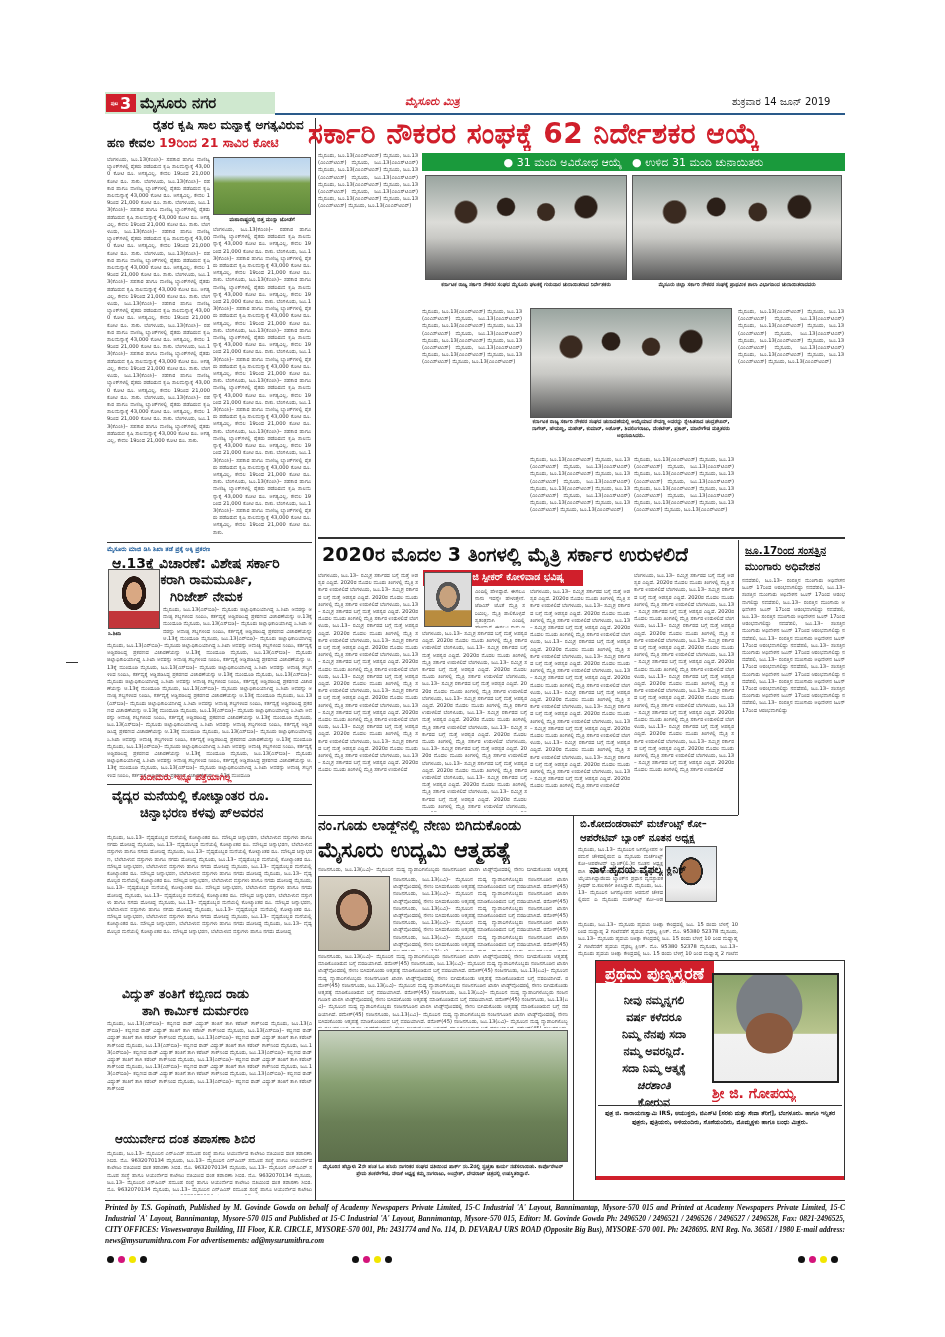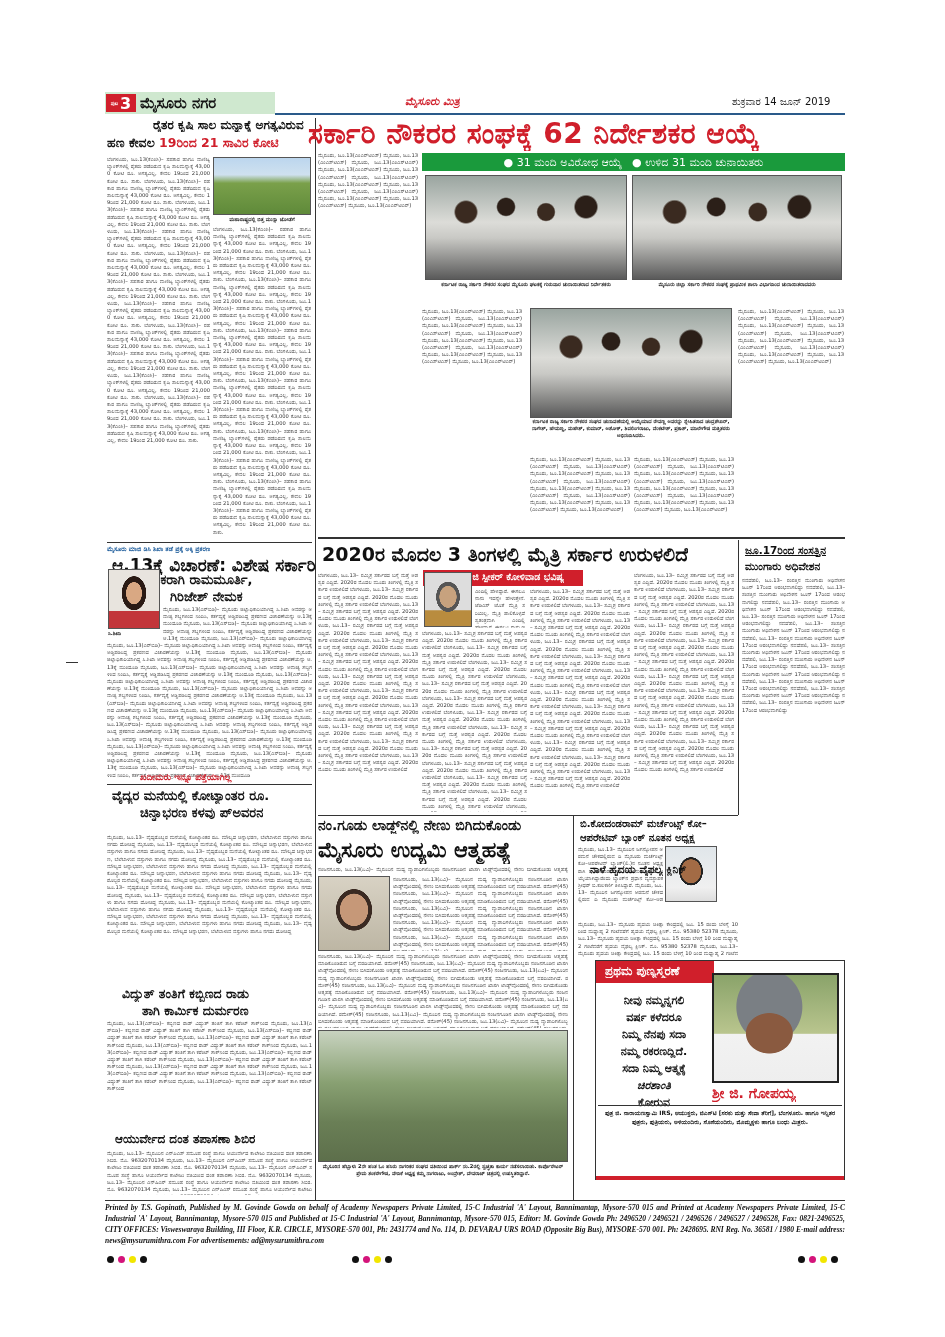--- a/index.html
+++ b/index.html
@@ -40,21 +40,21 @@
   <span class="red">19ರಿಂದ 21 ಸಾವಿರ ಕೋಟಿ</span>
 </div>
 <div class="abs filler" style="left:107px;top:156px;width:103px;height:385px;">ಬೆಂಗಳೂರು, ಜೂ.13(ಕೆಎಂಶಿ)– ಸಹಕಾರ ಹಾಗೂ ವಾಣಿಜ್ಯ ಬ್ಯಾಂಕ್‌ಗಳಲ್ಲಿ ರೈತರು ಪಡೆದಿರುವ ಕೃಷಿ ಸಾಲಮನ್ನಾಕ್ಕೆ 43,000 ಕೋಟಿ ರೂ. ಅಗತ್ಯವಿಲ್ಲ, ಕೇವಲ 19ರಿಂದ 21,000 ಕೋಟಿ ರೂ. ಸಾಕು. ಬೆಂಗಳೂರು, ಜೂ.13(ಕೆಎಂಶಿ)– ಸಹಕಾರ ಹಾಗೂ ವಾಣಿಜ್ಯ ಬ್ಯಾಂಕ್‌ಗಳಲ್ಲಿ ರೈತರು ಪಡೆದಿರುವ ಕೃಷಿ ಸಾಲಮನ್ನಾಕ್ಕೆ 43,000 ಕೋಟಿ ರೂ. ಅಗತ್ಯವಿಲ್ಲ, ಕೇವಲ 19ರಿಂದ 21,000 ಕೋಟಿ ರೂ. ಸಾಕು. ಬೆಂಗಳೂರು, ಜೂ.13(ಕೆಎಂಶಿ)– ಸಹಕಾರ ಹಾಗೂ ವಾಣಿಜ್ಯ ಬ್ಯಾಂಕ್‌ಗಳಲ್ಲಿ ರೈತರು ಪಡೆದಿರುವ ಕೃಷಿ ಸಾಲಮನ್ನಾಕ್ಕೆ 43,000 ಕೋಟಿ ರೂ. ಅಗತ್ಯವಿಲ್ಲ, ಕೇವಲ 19ರಿಂದ 21,000 ಕೋಟಿ ರೂ. ಸಾಕು. ಬೆಂಗಳೂರು, ಜೂ.13(ಕೆಎಂಶಿ)– ಸಹಕಾರ ಹಾಗೂ ವಾಣಿಜ್ಯ ಬ್ಯಾಂಕ್‌ಗಳಲ್ಲಿ ರೈತರು ಪಡೆದಿರುವ ಕೃಷಿ ಸಾಲಮನ್ನಾಕ್ಕೆ 43,000 ಕೋಟಿ ರೂ. ಅಗತ್ಯವಿಲ್ಲ, ಕೇವಲ 19ರಿಂದ 21,000 ಕೋಟಿ ರೂ. ಸಾಕು. ಬೆಂಗಳೂರು, ಜೂ.13(ಕೆಎಂಶಿ)– ಸಹಕಾರ ಹಾಗೂ ವಾಣಿಜ್ಯ ಬ್ಯಾಂಕ್‌ಗಳಲ್ಲಿ ರೈತರು ಪಡೆದಿರುವ ಕೃಷಿ ಸಾಲಮನ್ನಾಕ್ಕೆ 43,000 ಕೋಟಿ ರೂ. ಅಗತ್ಯವಿಲ್ಲ, ಕೇವಲ 19ರಿಂದ 21,000 ಕೋಟಿ ರೂ. ಸಾಕು. ಬೆಂಗಳೂರು, ಜೂ.13(ಕೆಎಂಶಿ)– ಸಹಕಾರ ಹಾಗೂ ವಾಣಿಜ್ಯ ಬ್ಯಾಂಕ್‌ಗಳಲ್ಲಿ ರೈತರು ಪಡೆದಿರುವ ಕೃಷಿ ಸಾಲಮನ್ನಾಕ್ಕೆ 43,000 ಕೋಟಿ ರೂ. ಅಗತ್ಯವಿಲ್ಲ, ಕೇವಲ 19ರಿಂದ 21,000 ಕೋಟಿ ರೂ. ಸಾಕು. ಬೆಂಗಳೂರು, ಜೂ.13(ಕೆಎಂಶಿ)– ಸಹಕಾರ ಹಾಗೂ ವಾಣಿಜ್ಯ ಬ್ಯಾಂಕ್‌ಗಳಲ್ಲಿ ರೈತರು ಪಡೆದಿರುವ ಕೃಷಿ ಸಾಲಮನ್ನಾಕ್ಕೆ 43,000 ಕೋಟಿ ರೂ. ಅಗತ್ಯವಿಲ್ಲ, ಕೇವಲ 19ರಿಂದ 21,000 ಕೋಟಿ ರೂ. ಸಾಕು. ಬೆಂಗಳೂರು, ಜೂ.13(ಕೆಎಂಶಿ)– ಸಹಕಾರ ಹಾಗೂ ವಾಣಿಜ್ಯ ಬ್ಯಾಂಕ್‌ಗಳಲ್ಲಿ ರೈತರು ಪಡೆದಿರುವ ಕೃಷಿ ಸಾಲಮನ್ನಾಕ್ಕೆ 43,000 ಕೋಟಿ ರೂ. ಅಗತ್ಯವಿಲ್ಲ, ಕೇವಲ 19ರಿಂದ 21,000 ಕೋಟಿ ರೂ. ಸಾಕು. ಬೆಂಗಳೂರು, ಜೂ.13(ಕೆಎಂಶಿ)– ಸಹಕಾರ ಹಾಗೂ ವಾಣಿಜ್ಯ ಬ್ಯಾಂಕ್‌ಗಳಲ್ಲಿ ರೈತರು ಪಡೆದಿರುವ ಕೃಷಿ ಸಾಲಮನ್ನಾಕ್ಕೆ 43,000 ಕೋಟಿ ರೂ. ಅಗತ್ಯವಿಲ್ಲ, ಕೇವಲ 19ರಿಂದ 21,000 ಕೋಟಿ ರೂ. ಸಾಕು. ಬೆಂಗಳೂರು, ಜೂ.13(ಕೆಎಂಶಿ)– ಸಹಕಾರ ಹಾಗೂ ವಾಣಿಜ್ಯ ಬ್ಯಾಂಕ್‌ಗಳಲ್ಲಿ ರೈತರು ಪಡೆದಿರುವ ಕೃಷಿ ಸಾಲಮನ್ನಾಕ್ಕೆ 43,000 ಕೋಟಿ ರೂ. ಅಗತ್ಯವಿಲ್ಲ, ಕೇವಲ 19ರಿಂದ 21,000 ಕೋಟಿ ರೂ. ಸಾಕು. ಬೆಂಗಳೂರು, ಜೂ.13(ಕೆಎಂಶಿ)– ಸಹಕಾರ ಹಾಗೂ ವಾಣಿಜ್ಯ ಬ್ಯಾಂಕ್‌ಗಳಲ್ಲಿ ರೈತರು ಪಡೆದಿರುವ ಕೃಷಿ ಸಾಲಮನ್ನಾಕ್ಕೆ 43,000 ಕೋಟಿ ರೂ. ಅಗತ್ಯವಿಲ್ಲ, ಕೇವಲ 19ರಿಂದ 21,000 ಕೋಟಿ ರೂ. ಸಾಕು. ಬೆಂಗಳೂರು, ಜೂ.13(ಕೆಎಂಶಿ)– ಸಹಕಾರ ಹಾಗೂ ವಾಣಿಜ್ಯ ಬ್ಯಾಂಕ್‌ಗಳಲ್ಲಿ ರೈತರು ಪಡೆದಿರುವ ಕೃಷಿ ಸಾಲಮನ್ನಾಕ್ಕೆ 43,000 ಕೋಟಿ ರೂ. ಅಗತ್ಯವಿಲ್ಲ, ಕೇವಲ 19ರಿಂದ 21,000 ಕೋಟಿ ರೂ. ಸಾಕು. </div>
 <div class="abs photo" style="left:213px;top:157px;width:98px;height:58px;background:linear-gradient(180deg,#bcd6ee 0%,#cfe1ef 30%,#7aa04a 45%,#5f8a3a 100%);"></div>
 <div class="abs caption" style="left:213px;top:216px;width:98px;height:8px;">ಮಹಾರಾಷ್ಟ್ರದಲ್ಲಿ ಬಿತ್ತ ಮುನ್ನಾ ಜೋಡೆಗೆ</div>
 <div class="abs filler" style="left:213px;top:226px;width:98px;height:315px;">ಬೆಂಗಳೂರು, ಜೂ.13(ಕೆಎಂಶಿ)– ಸಹಕಾರ ಹಾಗೂ ವಾಣಿಜ್ಯ ಬ್ಯಾಂಕ್‌ಗಳಲ್ಲಿ ರೈತರು ಪಡೆದಿರುವ ಕೃಷಿ ಸಾಲಮನ್ನಾಕ್ಕೆ 43,000 ಕೋಟಿ ರೂ. ಅಗತ್ಯವಿಲ್ಲ, ಕೇವಲ 19ರಿಂದ 21,000 ಕೋಟಿ ರೂ. ಸಾಕು. ಬೆಂಗಳೂರು, ಜೂ.13(ಕೆಎಂಶಿ)– ಸಹಕಾರ ಹಾಗೂ ವಾಣಿಜ್ಯ ಬ್ಯಾಂಕ್‌ಗಳಲ್ಲಿ ರೈತರು ಪಡೆದಿರುವ ಕೃಷಿ ಸಾಲಮನ್ನಾಕ್ಕೆ 43,000 ಕೋಟಿ ರೂ. ಅಗತ್ಯವಿಲ್ಲ, ಕೇವಲ 19ರಿಂದ 21,000 ಕೋಟಿ ರೂ. ಸಾಕು. ಬೆಂಗಳೂರು, ಜೂ.13(ಕೆಎಂಶಿ)– ಸಹಕಾರ ಹಾಗೂ ವಾಣಿಜ್ಯ ಬ್ಯಾಂಕ್‌ಗಳಲ್ಲಿ ರೈತರು ಪಡೆದಿರುವ ಕೃಷಿ ಸಾಲಮನ್ನಾಕ್ಕೆ 43,000 ಕೋಟಿ ರೂ. ಅಗತ್ಯವಿಲ್ಲ, ಕೇವಲ 19ರಿಂದ 21,000 ಕೋಟಿ ರೂ. ಸಾಕು. ಬೆಂಗಳೂರು, ಜೂ.13(ಕೆಎಂಶಿ)– ಸಹಕಾರ ಹಾಗೂ ವಾಣಿಜ್ಯ ಬ್ಯಾಂಕ್‌ಗಳಲ್ಲಿ ರೈತರು ಪಡೆದಿರುವ ಕೃಷಿ ಸಾಲಮನ್ನಾಕ್ಕೆ 43,000 ಕೋಟಿ ರೂ. ಅಗತ್ಯವಿಲ್ಲ, ಕೇವಲ 19ರಿಂದ 21,000 ಕೋಟಿ ರೂ. ಸಾಕು. ಬೆಂಗಳೂರು, ಜೂ.13(ಕೆಎಂಶಿ)– ಸಹಕಾರ ಹಾಗೂ ವಾಣಿಜ್ಯ ಬ್ಯಾಂಕ್‌ಗಳಲ್ಲಿ ರೈತರು ಪಡೆದಿರುವ ಕೃಷಿ ಸಾಲಮನ್ನಾಕ್ಕೆ 43,000 ಕೋಟಿ ರೂ. ಅಗತ್ಯವಿಲ್ಲ, ಕೇವಲ 19ರಿಂದ 21,000 ಕೋಟಿ ರೂ. ಸಾಕು. ಬೆಂಗಳೂರು, ಜೂ.13(ಕೆಎಂಶಿ)– ಸಹಕಾರ ಹಾಗೂ ವಾಣಿಜ್ಯ ಬ್ಯಾಂಕ್‌ಗಳಲ್ಲಿ ರೈತರು ಪಡೆದಿರುವ ಕೃಷಿ ಸಾಲಮನ್ನಾಕ್ಕೆ 43,000 ಕೋಟಿ ರೂ. ಅಗತ್ಯವಿಲ್ಲ, ಕೇವಲ 19ರಿಂದ 21,000 ಕೋಟಿ ರೂ. ಸಾಕು. ಬೆಂಗಳೂರು, ಜೂ.13(ಕೆಎಂಶಿ)– ಸಹಕಾರ ಹಾಗೂ ವಾಣಿಜ್ಯ ಬ್ಯಾಂಕ್‌ಗಳಲ್ಲಿ ರೈತರು ಪಡೆದಿರುವ ಕೃಷಿ ಸಾಲಮನ್ನಾಕ್ಕೆ 43,000 ಕೋಟಿ ರೂ. ಅಗತ್ಯವಿಲ್ಲ, ಕೇವಲ 19ರಿಂದ 21,000 ಕೋಟಿ ರೂ. ಸಾಕು. ಬೆಂಗಳೂರು, ಜೂ.13(ಕೆಎಂಶಿ)– ಸಹಕಾರ ಹಾಗೂ ವಾಣಿಜ್ಯ ಬ್ಯಾಂಕ್‌ಗಳಲ್ಲಿ ರೈತರು ಪಡೆದಿರುವ ಕೃಷಿ ಸಾಲಮನ್ನಾಕ್ಕೆ 43,000 ಕೋಟಿ ರೂ. ಅಗತ್ಯವಿಲ್ಲ, ಕೇವಲ 19ರಿಂದ 21,000 ಕೋಟಿ ರೂ. ಸಾಕು. ಬೆಂಗಳೂರು, ಜೂ.13(ಕೆಎಂಶಿ)– ಸಹಕಾರ ಹಾಗೂ ವಾಣಿಜ್ಯ ಬ್ಯಾಂಕ್‌ಗಳಲ್ಲಿ ರೈತರು ಪಡೆದಿರುವ ಕೃಷಿ ಸಾಲಮನ್ನಾಕ್ಕೆ 43,000 ಕೋಟಿ ರೂ. ಅಗತ್ಯವಿಲ್ಲ, ಕೇವಲ 19ರಿಂದ 21,000 ಕೋಟಿ ರೂ. ಸಾಕು. ಬೆಂಗಳೂರು, ಜೂ.13(ಕೆಎಂಶಿ)– ಸಹಕಾರ ಹಾಗೂ ವಾಣಿಜ್ಯ ಬ್ಯಾಂಕ್‌ಗಳಲ್ಲಿ ರೈತರು ಪಡೆದಿರುವ ಕೃಷಿ ಸಾಲಮನ್ನಾಕ್ಕೆ 43,000 ಕೋಟಿ ರೂ. ಅಗತ್ಯವಿಲ್ಲ, ಕೇವಲ 19ರಿಂದ 21,000 ಕೋಟಿ ರೂ. ಸಾಕು. ಬೆಂಗಳೂರು, ಜೂ.13(ಕೆಎಂಶಿ)– ಸಹಕಾರ ಹಾಗೂ ವಾಣಿಜ್ಯ ಬ್ಯಾಂಕ್‌ಗಳಲ್ಲಿ ರೈತರು ಪಡೆದಿರುವ ಕೃಷಿ ಸಾಲಮನ್ನಾಕ್ಕೆ 43,000 ಕೋಟಿ ರೂ. ಅಗತ್ಯವಿಲ್ಲ, ಕೇವಲ 19ರಿಂದ 21,000 ಕೋಟಿ ರೂ. ಸಾಕು. ಬೆಂಗಳೂರು, ಜೂ.13(ಕೆಎಂಶಿ)– ಸಹಕಾರ ಹಾಗೂ ವಾಣಿಜ್ಯ ಬ್ಯಾಂಕ್‌ಗಳಲ್ಲಿ ರೈತರು ಪಡೆದಿರುವ ಕೃಷಿ ಸಾಲಮನ್ನಾಕ್ಕೆ 43,000 ಕೋಟಿ ರೂ. ಅಗತ್ಯವಿಲ್ಲ, ಕೇವಲ 19ರಿಂದ 21,000 ಕೋಟಿ ರೂ. ಸಾಕು. </div>
 <div class="abs vrule" style="left:315px;top:118px;height:1082px;"></div>
 
 <div class="abs hrule" style="left:107px;top:542px;width:205px;"></div>
 <div class="abs headline" style="left:107px;top:545px;font-size:6.3px;color:#1a5a9a;">ಮೈಸೂರು ಮಾಜಿ ಡಿಸಿ ಶಿಖಾ ತಡೆ ಪ್ರಕ್ಕೆ ಅಕ್ಕಿ ಪ್ರಕರಣ</div>
-<div class="abs headline" style="left:112px;top:555px;font-size:17px;">ಆ.13ಕ್ಕೆ ವಿಚಾರಣೆ: ವಿಶೇಷ ಸರ್ಕಾರಿ</div>
+<div class="abs headline" style="left:112px;top:555px;font-size:14px;">ಆ.13ಕ್ಕೆ ವಿಚಾರಣೆ: ವಿಶೇಷ ಸರ್ಕಾರಿ</div>
 <div class="abs headline" style="left:112px;top:572px;font-size:13px;">ಅಭಿಯೋಜಕರಾಗಿ ರಾಮಮೂರ್ತಿ,</div>
 <div class="abs headline" style="left:170px;top:589px;font-size:13px;">ಗಿರಿಜೇಶ್ ನೇಮಕ</div>
 <div class="abs photo" style="left:108px;top:569px;width:52px;height:60px;background:radial-gradient(ellipse at 50% 40%,#d9a883 0 22%,#2a1a14 23% 34%,transparent 35%),linear-gradient(180deg,#e8e4de 0%,#e8e4de 70%,#c2353a 71%,#c2353a 100%);"></div>
 <div class="abs caption" style="left:108px;top:630px;width:20px;height:8px;text-align:left;">ಸಿ.ಶಿಖಾ</div>
 <div class="abs filler" style="left:163px;top:606px;width:149px;height:36px;">ಮೈಸೂರು, ಜೂ.13(ಎಸ್‌ಬಿಡಿ)– ಮೈಸೂರು ಜಿಲ್ಲಾಧಿಕಾರಿಯಾಗಿದ್ದ ಸಿ.ಶಿಖಾ ಅವರನ್ನು ಅವಾಚ್ಯ ಶಬ್ದಗಳಿಂದ ನಿಂದಿಸಿ, ಕರ್ತವ್ಯಕ್ಕೆ ಅಡ್ಡಿಪಡಿಸಿದ್ದ ಪ್ರಕರಣದ ವಿಚಾರಣೆಯನ್ನು ಆ.13ಕ್ಕೆ ಮುಂದೂಡಿ ಮೈಸೂರು, ಜೂ.13(ಎಸ್‌ಬಿಡಿ)– ಮೈಸೂರು ಜಿಲ್ಲಾಧಿಕಾರಿಯಾಗಿದ್ದ ಸಿ.ಶಿಖಾ ಅವರನ್ನು ಅವಾಚ್ಯ ಶಬ್ದಗಳಿಂದ ನಿಂದಿಸಿ, ಕರ್ತವ್ಯಕ್ಕೆ ಅಡ್ಡಿಪಡಿಸಿದ್ದ ಪ್ರಕರಣದ ವಿಚಾರಣೆಯನ್ನು ಆ.13ಕ್ಕೆ ಮುಂದೂಡಿ ಮೈಸೂರು, ಜೂ.13(ಎಸ್‌ಬಿಡಿ)– ಮೈಸೂರು ಜಿಲ್ಲಾಧಿಕಾರಿಯಾಗಿದ್ದ ಸಿ.ಶಿಖಾ ಅವರನ್ನು ಅವಾಚ್ಯ ಶಬ್ದಗಳಿಂದ ನಿಂದಿಸಿ, ಕರ್ತವ್ಯಕ್ಕೆ ಅಡ್ಡಿಪಡಿಸಿದ್ದ ಪ್ರಕರಣದ ವಿಚಾರಣೆಯನ್ನು ಆ.13ಕ್ಕೆ ಮುಂದೂಡಿ ಮೈಸೂರು, ಜೂ.13(ಎಸ್‌ಬಿಡಿ)– ಮೈಸೂರು ಜಿಲ್ಲಾಧಿಕಾರಿಯಾಗಿದ್ದ ಸಿ.ಶಿಖಾ ಅವರನ್ನು ಅವಾಚ್ಯ ಶಬ್ದಗಳಿಂದ ನಿಂದಿಸಿ, ಕರ್ತವ್ಯಕ್ಕೆ ಅಡ್ಡಿಪಡಿಸಿದ್ದ ಪ್ರಕರಣದ ವಿಚಾರಣೆಯನ್ನು ಆ.13ಕ್ಕೆ ಮುಂದೂಡಿ ಮೈಸೂರು, ಜೂ.13(ಎಸ್‌ಬಿಡಿ)– ಮೈಸೂರು ಜಿಲ್ಲಾಧಿಕಾರಿಯಾಗಿದ್ದ ಸಿ.ಶಿಖಾ ಅವರನ್ನು ಅವಾಚ್ಯ ಶಬ್ದಗಳಿಂದ ನಿಂದಿಸಿ, ಕರ್ತವ್ಯಕ್ಕೆ ಅಡ್ಡಿಪಡಿಸಿದ್ದ ಪ್ರಕರಣದ ವಿಚಾರಣೆಯನ್ನು ಆ.13ಕ್ಕೆ ಮುಂದೂಡಿ ಮೈಸೂರು, ಜೂ.13(ಎಸ್‌ಬಿಡಿ)– ಮೈಸೂರು ಜಿಲ್ಲಾಧಿಕಾರಿಯಾಗಿದ್ದ ಸಿ.ಶಿಖಾ ಅವರನ್ನು ಅವಾಚ್ಯ ಶಬ್ದಗಳಿಂದ ನಿಂದಿಸಿ, ಕರ್ತವ್ಯಕ್ಕೆ ಅಡ್ಡಿಪಡಿಸಿದ್ದ ಪ್ರಕರಣದ ವಿಚಾರಣೆಯನ್ನು ಆ.13ಕ್ಕೆ ಮುಂದೂಡಿ ಮೈಸೂರು, ಜೂ.13(ಎಸ್‌ಬಿಡಿ)– ಮೈಸೂರು ಜಿಲ್ಲಾಧಿಕಾರಿಯಾಗಿದ್ದ ಸಿ.ಶಿಖಾ ಅವರನ್ನು ಅವಾಚ್ಯ ಶಬ್ದಗಳಿಂದ ನಿಂದಿಸಿ, ಕರ್ತವ್ಯಕ್ಕೆ ಅಡ್ಡಿಪಡಿಸಿದ್ದ ಪ್ರಕರಣದ ವಿಚಾರಣೆಯನ್ನು ಆ.13ಕ್ಕೆ ಮುಂದೂಡಿ ಮೈಸೂರು, ಜೂ.13(ಎಸ್‌ಬಿಡಿ)– ಮೈಸೂರು ಜಿಲ್ಲಾಧಿಕಾರಿಯಾಗಿದ್ದ ಸಿ.ಶಿಖಾ ಅವರನ್ನು ಅವಾಚ್ಯ ಶಬ್ದಗಳಿಂದ ನಿಂದಿಸಿ, ಕರ್ತವ್ಯಕ್ಕೆ ಅಡ್ಡಿಪಡಿಸಿದ್ದ ಪ್ರಕರಣದ ವಿಚಾರಣೆಯನ್ನು ಆ.13ಕ್ಕೆ ಮುಂದೂಡಿ ಮೈಸೂರು, ಜೂ.13(ಎಸ್‌ಬಿಡಿ)– ಮೈಸೂರು ಜಿಲ್ಲಾಧಿಕಾರಿಯಾಗಿದ್ದ ಸಿ.ಶಿಖಾ ಅವರನ್ನು ಅವಾಚ್ಯ ಶಬ್ದಗಳಿಂದ ನಿಂದಿಸಿ, ಕರ್ತವ್ಯಕ್ಕೆ ಅಡ್ಡಿಪಡಿಸಿದ್ದ ಪ್ರಕರಣದ ವಿಚಾರಣೆಯನ್ನು ಆ.13ಕ್ಕೆ ಮುಂದೂಡಿ ಮೈಸೂರು, ಜೂ.13(ಎಸ್‌ಬಿಡಿ)– ಮೈಸೂರು ಜಿಲ್ಲಾಧಿಕಾರಿಯಾಗಿದ್ದ ಸಿ.ಶಿಖಾ ಅವರನ್ನು ಅವಾಚ್ಯ ಶಬ್ದಗಳಿಂದ ನಿಂದಿಸಿ, ಕರ್ತವ್ಯಕ್ಕೆ ಅಡ್ಡಿಪಡಿಸಿದ್ದ ಪ್ರಕರಣದ ವಿಚಾರಣೆಯನ್ನು ಆ.13ಕ್ಕೆ ಮುಂದೂಡಿ ಮೈಸೂರು, ಜೂ.13(ಎಸ್‌ಬಿಡಿ)– ಮೈಸೂರು ಜಿಲ್ಲಾಧಿಕಾರಿಯಾಗಿದ್ದ ಸಿ.ಶಿಖಾ ಅವರನ್ನು ಅವಾಚ್ಯ ಶಬ್ದಗಳಿಂದ ನಿಂದಿಸಿ, ಕರ್ತವ್ಯಕ್ಕೆ ಅಡ್ಡಿಪಡಿಸಿದ್ದ ಪ್ರಕರಣದ ವಿಚಾರಣೆಯನ್ನು ಆ.13ಕ್ಕೆ ಮುಂದೂಡಿ ಮೈಸೂರು, ಜೂ.13(ಎಸ್‌ಬಿಡಿ)– ಮೈಸೂರು ಜಿಲ್ಲಾಧಿಕಾರಿಯಾಗಿದ್ದ ಸಿ.ಶಿಖಾ ಅವರನ್ನು ಅವಾಚ್ಯ ಶಬ್ದಗಳಿಂದ ನಿಂದಿಸಿ, ಕರ್ತವ್ಯಕ್ಕೆ ಅಡ್ಡಿಪಡಿಸಿದ್ದ ಪ್ರಕರಣದ ವಿಚಾರಣೆಯನ್ನು ಆ.13ಕ್ಕೆ ಮುಂದೂಡಿ </div>
 <div class="abs filler" style="left:107px;top:642px;width:205px;height:140px;">ಮೈಸೂರು, ಜೂ.13(ಎಸ್‌ಬಿಡಿ)– ಮೈಸೂರು ಜಿಲ್ಲಾಧಿಕಾರಿಯಾಗಿದ್ದ ಸಿ.ಶಿಖಾ ಅವರನ್ನು ಅವಾಚ್ಯ ಶಬ್ದಗಳಿಂದ ನಿಂದಿಸಿ, ಕರ್ತವ್ಯಕ್ಕೆ ಅಡ್ಡಿಪಡಿಸಿದ್ದ ಪ್ರಕರಣದ ವಿಚಾರಣೆಯನ್ನು ಆ.13ಕ್ಕೆ ಮುಂದೂಡಿ ಮೈಸೂರು, ಜೂ.13(ಎಸ್‌ಬಿಡಿ)– ಮೈಸೂರು ಜಿಲ್ಲಾಧಿಕಾರಿಯಾಗಿದ್ದ ಸಿ.ಶಿಖಾ ಅವರನ್ನು ಅವಾಚ್ಯ ಶಬ್ದಗಳಿಂದ ನಿಂದಿಸಿ, ಕರ್ತವ್ಯಕ್ಕೆ ಅಡ್ಡಿಪಡಿಸಿದ್ದ ಪ್ರಕರಣದ ವಿಚಾರಣೆಯನ್ನು ಆ.13ಕ್ಕೆ ಮುಂದೂಡಿ ಮೈಸೂರು, ಜೂ.13(ಎಸ್‌ಬಿಡಿ)– ಮೈಸೂರು ಜಿಲ್ಲಾಧಿಕಾರಿಯಾಗಿದ್ದ ಸಿ.ಶಿಖಾ ಅವರನ್ನು ಅವಾಚ್ಯ ಶಬ್ದಗಳಿಂದ ನಿಂದಿಸಿ, ಕರ್ತವ್ಯಕ್ಕೆ ಅಡ್ಡಿಪಡಿಸಿದ್ದ ಪ್ರಕರಣದ ವಿಚಾರಣೆಯನ್ನು ಆ.13ಕ್ಕೆ ಮುಂದೂಡಿ ಮೈಸೂರು, ಜೂ.13(ಎಸ್‌ಬಿಡಿ)– ಮೈಸೂರು ಜಿಲ್ಲಾಧಿಕಾರಿಯಾಗಿದ್ದ ಸಿ.ಶಿಖಾ ಅವರನ್ನು ಅವಾಚ್ಯ ಶಬ್ದಗಳಿಂದ ನಿಂದಿಸಿ, ಕರ್ತವ್ಯಕ್ಕೆ ಅಡ್ಡಿಪಡಿಸಿದ್ದ ಪ್ರಕರಣದ ವಿಚಾರಣೆಯನ್ನು ಆ.13ಕ್ಕೆ ಮುಂದೂಡಿ ಮೈಸೂರು, ಜೂ.13(ಎಸ್‌ಬಿಡಿ)– ಮೈಸೂರು ಜಿಲ್ಲಾಧಿಕಾರಿಯಾಗಿದ್ದ ಸಿ.ಶಿಖಾ ಅವರನ್ನು ಅವಾಚ್ಯ ಶಬ್ದಗಳಿಂದ ನಿಂದಿಸಿ, ಕರ್ತವ್ಯಕ್ಕೆ ಅಡ್ಡಿಪಡಿಸಿದ್ದ ಪ್ರಕರಣದ ವಿಚಾರಣೆಯನ್ನು ಆ.13ಕ್ಕೆ ಮುಂದೂಡಿ ಮೈಸೂರು, ಜೂ.13(ಎಸ್‌ಬಿಡಿ)– ಮೈಸೂರು ಜಿಲ್ಲಾಧಿಕಾರಿಯಾಗಿದ್ದ ಸಿ.ಶಿಖಾ ಅವರನ್ನು ಅವಾಚ್ಯ ಶಬ್ದಗಳಿಂದ ನಿಂದಿಸಿ, ಕರ್ತವ್ಯಕ್ಕೆ ಅಡ್ಡಿಪಡಿಸಿದ್ದ ಪ್ರಕರಣದ ವಿಚಾರಣೆಯನ್ನು ಆ.13ಕ್ಕೆ ಮುಂದೂಡಿ ಮೈಸೂರು, ಜೂ.13(ಎಸ್‌ಬಿಡಿ)– ಮೈಸೂರು ಜಿಲ್ಲಾಧಿಕಾರಿಯಾಗಿದ್ದ ಸಿ.ಶಿಖಾ ಅವರನ್ನು ಅವಾಚ್ಯ ಶಬ್ದಗಳಿಂದ ನಿಂದಿಸಿ, ಕರ್ತವ್ಯಕ್ಕೆ ಅಡ್ಡಿಪಡಿಸಿದ್ದ ಪ್ರಕರಣದ ವಿಚಾರಣೆಯನ್ನು ಆ.13ಕ್ಕೆ ಮುಂದೂಡಿ ಮೈಸೂರು, ಜೂ.13(ಎಸ್‌ಬಿಡಿ)– ಮೈಸೂರು ಜಿಲ್ಲಾಧಿಕಾರಿಯಾಗಿದ್ದ ಸಿ.ಶಿಖಾ ಅವರನ್ನು ಅವಾಚ್ಯ ಶಬ್ದಗಳಿಂದ ನಿಂದಿಸಿ, ಕರ್ತವ್ಯಕ್ಕೆ ಅಡ್ಡಿಪಡಿಸಿದ್ದ ಪ್ರಕರಣದ ವಿಚಾರಣೆಯನ್ನು ಆ.13ಕ್ಕೆ ಮುಂದೂಡಿ ಮೈಸೂರು, ಜೂ.13(ಎಸ್‌ಬಿಡಿ)– ಮೈಸೂರು ಜಿಲ್ಲಾಧಿಕಾರಿಯಾಗಿದ್ದ ಸಿ.ಶಿಖಾ ಅವರನ್ನು ಅವಾಚ್ಯ ಶಬ್ದಗಳಿಂದ ನಿಂದಿಸಿ, ಕರ್ತವ್ಯಕ್ಕೆ ಅಡ್ಡಿಪಡಿಸಿದ್ದ ಪ್ರಕರಣದ ವಿಚಾರಣೆಯನ್ನು ಆ.13ಕ್ಕೆ ಮುಂದೂಡಿ ಮೈಸೂರು, ಜೂ.13(ಎಸ್‌ಬಿಡಿ)– ಮೈಸೂರು ಜಿಲ್ಲಾಧಿಕಾರಿಯಾಗಿದ್ದ ಸಿ.ಶಿಖಾ ಅವರನ್ನು ಅವಾಚ್ಯ ಶಬ್ದಗಳಿಂದ ನಿಂದಿಸಿ, ಕರ್ತವ್ಯಕ್ಕೆ ಅಡ್ಡಿಪಡಿಸಿದ್ದ ಪ್ರಕರಣದ ವಿಚಾರಣೆಯನ್ನು ಆ.13ಕ್ಕೆ ಮುಂದೂಡಿ ಮೈಸೂರು, ಜೂ.13(ಎಸ್‌ಬಿಡಿ)– ಮೈಸೂರು ಜಿಲ್ಲಾಧಿಕಾರಿಯಾಗಿದ್ದ ಸಿ.ಶಿಖಾ ಅವರನ್ನು ಅವಾಚ್ಯ ಶಬ್ದಗಳಿಂದ ನಿಂದಿಸಿ, ಕರ್ತವ್ಯಕ್ಕೆ ಅಡ್ಡಿಪಡಿಸಿದ್ದ ಪ್ರಕರಣದ ವಿಚಾರಣೆಯನ್ನು ಆ.13ಕ್ಕೆ ಮುಂದೂಡಿ ಮೈಸೂರು, ಜೂ.13(ಎಸ್‌ಬಿಡಿ)– ಮೈಸೂರು ಜಿಲ್ಲಾಧಿಕಾರಿಯಾಗಿದ್ದ ಸಿ.ಶಿಖಾ ಅವರನ್ನು ಅವಾಚ್ಯ ಶಬ್ದಗಳಿಂದ ನಿಂದಿಸಿ, ಕರ್ತವ್ಯಕ್ಕೆ ಅಡ್ಡಿಪಡಿಸಿದ್ದ ಪ್ರಕರಣದ ವಿಚಾರಣೆಯನ್ನು ಆ.13ಕ್ಕೆ ಮುಂದೂಡಿ </div>
 
 <div class="abs hrule" style="left:107px;top:784px;width:205px;"></div>
 <div class="abs headline" style="left:112px;top:788px;font-size:13px;">ವೈದ್ಯರ ಮನೆಯಲ್ಲಿ ಕೋಟ್ಯಾಂತರ ರೂ.</div>
 <div class="abs headline" style="left:140px;top:805px;font-size:13px;">ಚಿನ್ನಾಭರಣ ಕಳವು ಪ್ಅವರನ</div>
@@ -114,27 +114,27 @@
 
 <div class="abs headline" style="left:580px;top:818px;font-size:10px;">ಬಿ.ಕೋದಂಡರಾಮ್ ಮರ್ಚೆಂಟ್ಸ್ ಕೋ–</div>
 <div class="abs headline" style="left:580px;top:832px;font-size:10px;">ಆಪರೇಟಿವ್ ಬ್ಯಾಂಕ್ ನೂತನ ಅಧ್ಯಕ್ಷ</div>
 <div class="abs filler" style="left:578px;top:846px;width:85px;height:58px;">ಮೈಸೂರು, ಜೂ.13– ಮೈಸೂರಿನ ಜಗನ್ಮೋಹನ ಅರಮನೆ ಚೌಕದಲ್ಲಿರುವ ದಿ ಮೈಸೂರು ಮರ್ಚೆಂಟ್ಸ್ ಕೋ–ಆಪರೇಟಿವ್ ಬ್ಯಾಂಕ್(ಲಿ.)ನ ನೂತನ ಅಧ್ಯಕ್ಷರಾಗಿ ಬಿ.ಕೋದಂಡರಾಮ್ ಸರ್ವಾನುಮತದಿಂದ ಆಯ್ಕೆಯಾಗಿದ್ದಾರೆಂದು ಬ್ಯಾಂಕ್‌ನ ಪ್ರಧಾನ ವ್ಯವಸ್ಥಾಪಕ ಶ್ರೀಧರ್ ಬಿ.ಕುಲಕರ್ಣಿ ತಿಳಿಸಿದ್ದಾರೆ. ಮೈಸೂರು, ಜೂ.13– ಮೈಸೂರಿನ ಜಗನ್ಮೋಹನ ಅರಮನೆ ಚೌಕದಲ್ಲಿರುವ ದಿ ಮೈಸೂರು ಮರ್ಚೆಂಟ್ಸ್ ಕೋ–ಆಪರೇಟಿವ್ ಬ್ಯಾಂಕ್(ಲಿ.)ನ ನೂತನ ಅಧ್ಯಕ್ಷರಾಗಿ ಬಿ.ಕೋದಂಡರಾಮ್ ಸರ್ವಾನುಮತದಿಂದ ಆಯ್ಕೆಯಾಗಿದ್ದಾರೆಂದು ಬ್ಯಾಂಕ್‌ನ ಪ್ರಧಾನ ವ್ಯವಸ್ಥಾಪಕ ಶ್ರೀಧರ್ ಬಿ.ಕುಲಕರ್ಣಿ ತಿಳಿಸಿದ್ದಾರೆ. ಮೈಸೂರು, ಜೂ.13– ಮೈಸೂರಿನ ಜಗನ್ಮೋಹನ ಅರಮನೆ ಚೌಕದಲ್ಲಿರುವ ದಿ ಮೈಸೂರು ಮರ್ಚೆಂಟ್ಸ್ ಕೋ–ಆಪರೇಟಿವ್ ಬ್ಯಾಂಕ್(ಲಿ.)ನ ನೂತನ ಅಧ್ಯಕ್ಷರಾಗಿ ಬಿ.ಕೋದಂಡರಾಮ್ ಸರ್ವಾನುಮತದಿಂದ ಆಯ್ಕೆಯಾಗಿದ್ದಾರೆಂದು ಬ್ಯಾಂಕ್‌ನ ಪ್ರಧಾನ ವ್ಯವಸ್ಥಾಪಕ ಶ್ರೀಧರ್ ಬಿ.ಕುಲಕರ್ಣಿ ತಿಳಿಸಿದ್ದಾರೆ. ಮೈಸೂರು, ಜೂ.13– ಮೈಸೂರಿನ ಜಗನ್ಮೋಹನ ಅರಮನೆ ಚೌಕದಲ್ಲಿರುವ ದಿ ಮೈಸೂರು ಮರ್ಚೆಂಟ್ಸ್ ಕೋ–ಆಪರೇಟಿವ್ ಬ್ಯಾಂಕ್(ಲಿ.)ನ ನೂತನ ಅಧ್ಯಕ್ಷರಾಗಿ ಬಿ.ಕೋದಂಡರಾಮ್ ಸರ್ವಾನುಮತದಿಂದ ಆಯ್ಕೆಯಾಗಿದ್ದಾರೆಂದು ಬ್ಯಾಂಕ್‌ನ ಪ್ರಧಾನ ವ್ಯವಸ್ಥಾಪಕ ಶ್ರೀಧರ್ ಬಿ.ಕುಲಕರ್ಣಿ ತಿಳಿಸಿದ್ದಾರೆ. ಮೈಸೂರು, ಜೂ.13– ಮೈಸೂರಿನ ಜಗನ್ಮೋಹನ ಅರಮನೆ ಚೌಕದಲ್ಲಿರುವ ದಿ ಮೈಸೂರು ಮರ್ಚೆಂಟ್ಸ್ ಕೋ–ಆಪರೇಟಿವ್ ಬ್ಯಾಂಕ್(ಲಿ.)ನ ನೂತನ ಅಧ್ಯಕ್ಷರಾಗಿ ಬಿ.ಕೋದಂಡರಾಮ್ ಸರ್ವಾನುಮತದಿಂದ ಆಯ್ಕೆಯಾಗಿದ್ದಾರೆಂದು ಬ್ಯಾಂಕ್‌ನ ಪ್ರಧಾನ ವ್ಯವಸ್ಥಾಪಕ ಶ್ರೀಧರ್ ಬಿ.ಕುಲಕರ್ಣಿ ತಿಳಿಸಿದ್ದಾರೆ. ಮೈಸೂರು, ಜೂ.13– ಮೈಸೂರಿನ ಜಗನ್ಮೋಹನ ಅರಮನೆ ಚೌಕದಲ್ಲಿರುವ ದಿ ಮೈಸೂರು ಮರ್ಚೆಂಟ್ಸ್ ಕೋ–ಆಪರೇಟಿವ್ ಬ್ಯಾಂಕ್(ಲಿ.)ನ ನೂತನ ಅಧ್ಯಕ್ಷರಾಗಿ ಬಿ.ಕೋದಂಡರಾಮ್ ಸರ್ವಾನುಮತದಿಂದ ಆಯ್ಕೆಯಾಗಿದ್ದಾರೆಂದು ಬ್ಯಾಂಕ್‌ನ ಪ್ರಧಾನ ವ್ಯವಸ್ಥಾಪಕ ಶ್ರೀಧರ್ ಬಿ.ಕುಲಕರ್ಣಿ ತಿಳಿಸಿದ್ದಾರೆ. ಮೈಸೂರು, ಜೂ.13– ಮೈಸೂರಿನ ಜಗನ್ಮೋಹನ ಅರಮನೆ ಚೌಕದಲ್ಲಿರುವ ದಿ ಮೈಸೂರು ಮರ್ಚೆಂಟ್ಸ್ ಕೋ–ಆಪರೇಟಿವ್ ಬ್ಯಾಂಕ್(ಲಿ.)ನ ನೂತನ ಅಧ್ಯಕ್ಷರಾಗಿ ಬಿ.ಕೋದಂಡರಾಮ್ ಸರ್ವಾನುಮತದಿಂದ ಆಯ್ಕೆಯಾಗಿದ್ದಾರೆಂದು ಬ್ಯಾಂಕ್‌ನ ಪ್ರಧಾನ ವ್ಯವಸ್ಥಾಪಕ ಶ್ರೀಧರ್ ಬಿ.ಕುಲಕರ್ಣಿ ತಿಳಿಸಿದ್ದಾರೆ. ಮೈಸೂರು, ಜೂ.13– ಮೈಸೂರಿನ ಜಗನ್ಮೋಹನ ಅರಮನೆ ಚೌಕದಲ್ಲಿರುವ ದಿ ಮೈಸೂರು ಮರ್ಚೆಂಟ್ಸ್ ಕೋ–ಆಪರೇಟಿವ್ ಬ್ಯಾಂಕ್(ಲಿ.)ನ ನೂತನ ಅಧ್ಯಕ್ಷರಾಗಿ ಬಿ.ಕೋದಂಡರಾಮ್ ಸರ್ವಾನುಮತದಿಂದ ಆಯ್ಕೆಯಾಗಿದ್ದಾರೆಂದು ಬ್ಯಾಂಕ್‌ನ ಪ್ರಧಾನ ವ್ಯವಸ್ಥಾಪಕ ಶ್ರೀಧರ್ ಬಿ.ಕುಲಕರ್ಣಿ ತಿಳಿಸಿದ್ದಾರೆ. ಮೈಸೂರು, ಜೂ.13– ಮೈಸೂರಿನ ಜಗನ್ಮೋಹನ ಅರಮನೆ ಚೌಕದಲ್ಲಿರುವ ದಿ ಮೈಸೂರು ಮರ್ಚೆಂಟ್ಸ್ ಕೋ–ಆಪರೇಟಿವ್ ಬ್ಯಾಂಕ್(ಲಿ.)ನ ನೂತನ ಅಧ್ಯಕ್ಷರಾಗಿ ಬಿ.ಕೋದಂಡರಾಮ್ ಸರ್ವಾನುಮತದಿಂದ ಆಯ್ಕೆಯಾಗಿದ್ದಾರೆಂದು ಬ್ಯಾಂಕ್‌ನ ಪ್ರಧಾನ ವ್ಯವಸ್ಥಾಪಕ ಶ್ರೀಧರ್ ಬಿ.ಕುಲಕರ್ಣಿ ತಿಳಿಸಿದ್ದಾರೆ. ಮೈಸೂರು, ಜೂ.13– ಮೈಸೂರಿನ ಜಗನ್ಮೋಹನ ಅರಮನೆ ಚೌಕದಲ್ಲಿರುವ ದಿ ಮೈಸೂರು ಮರ್ಚೆಂಟ್ಸ್ ಕೋ–ಆಪರೇಟಿವ್ ಬ್ಯಾಂಕ್(ಲಿ.)ನ ನೂತನ ಅಧ್ಯಕ್ಷರಾಗಿ ಬಿ.ಕೋದಂಡರಾಮ್ ಸರ್ವಾನುಮತದಿಂದ ಆಯ್ಕೆಯಾಗಿದ್ದಾರೆಂದು ಬ್ಯಾಂಕ್‌ನ ಪ್ರಧಾನ ವ್ಯವಸ್ಥಾಪಕ ಶ್ರೀಧರ್ ಬಿ.ಕುಲಕರ್ಣಿ ತಿಳಿಸಿದ್ದಾರೆ. ಮೈಸೂರು, ಜೂ.13– ಮೈಸೂರಿನ ಜಗನ್ಮೋಹನ ಅರಮನೆ ಚೌಕದಲ್ಲಿರುವ ದಿ ಮೈಸೂರು ಮರ್ಚೆಂಟ್ಸ್ ಕೋ–ಆಪರೇಟಿವ್ ಬ್ಯಾಂಕ್(ಲಿ.)ನ ನೂತನ ಅಧ್ಯಕ್ಷರಾಗಿ ಬಿ.ಕೋದಂಡರಾಮ್ ಸರ್ವಾನುಮತದಿಂದ ಆಯ್ಕೆಯಾಗಿದ್ದಾರೆಂದು ಬ್ಯಾಂಕ್‌ನ ಪ್ರಧಾನ ವ್ಯವಸ್ಥಾಪಕ ಶ್ರೀಧರ್ ಬಿ.ಕುಲಕರ್ಣಿ ತಿಳಿಸಿದ್ದಾರೆ. ಮೈಸೂರು, ಜೂ.13– ಮೈಸೂರಿನ ಜಗನ್ಮೋಹನ ಅರಮನೆ ಚೌಕದಲ್ಲಿರುವ ದಿ ಮೈಸೂರು ಮರ್ಚೆಂಟ್ಸ್ ಕೋ–ಆಪರೇಟಿವ್ ಬ್ಯಾಂಕ್(ಲಿ.)ನ ನೂತನ ಅಧ್ಯಕ್ಷರಾಗಿ ಬಿ.ಕೋದಂಡರಾಮ್ ಸರ್ವಾನುಮತದಿಂದ ಆಯ್ಕೆಯಾಗಿದ್ದಾರೆಂದು ಬ್ಯಾಂಕ್‌ನ ಪ್ರಧಾನ ವ್ಯವಸ್ಥಾಪಕ ಶ್ರೀಧರ್ ಬಿ.ಕುಲಕರ್ಣಿ ತಿಳಿಸಿದ್ದಾರೆ. </div>
 <div class="abs photo" style="left:665px;top:846px;width:52px;height:56px;background:radial-gradient(ellipse at 50% 45%,#a36b45 0 28%,#222 29% 33%,transparent 34%),linear-gradient(180deg,#e0e6ea 0%,#f0f0f0 75%,#ddd 100%);"></div>
 <div class="abs headline" style="left:590px;top:863px;font-size:10.5px;">ನಾಳೆ ಹೃದಯ ವೈಫಲ್ಯ ಕ್ಲಿನಿಕ್</div>
 <div class="abs filler" style="left:578px;top:921px;width:160px;height:36px;">ಮೈಸೂರು, ಜೂ.13– ಮೈಸೂರು ಹೃದಯ ಚಿಕಿತ್ಸಾ ಕೇಂದ್ರದಲ್ಲಿ ಜೂ. 15 ರಂದು ಬೆಳಿಗ್ಗೆ 10 ರಿಂದ ಮಧ್ಯಾಹ್ನ 2 ಗಂಟೆವರೆಗೆ ಹೃದಯ ವೈಫಲ್ಯ ಕ್ಲಿನಿಕ್. ಮೊ. 95380 52378 ಮೈಸೂರು, ಜೂ.13– ಮೈಸೂರು ಹೃದಯ ಚಿಕಿತ್ಸಾ ಕೇಂದ್ರದಲ್ಲಿ ಜೂ. 15 ರಂದು ಬೆಳಿಗ್ಗೆ 10 ರಿಂದ ಮಧ್ಯಾಹ್ನ 2 ಗಂಟೆವರೆಗೆ ಹೃದಯ ವೈಫಲ್ಯ ಕ್ಲಿನಿಕ್. ಮೊ. 95380 52378 ಮೈಸೂರು, ಜೂ.13– ಮೈಸೂರು ಹೃದಯ ಚಿಕಿತ್ಸಾ ಕೇಂದ್ರದಲ್ಲಿ ಜೂ. 15 ರಂದು ಬೆಳಿಗ್ಗೆ 10 ರಿಂದ ಮಧ್ಯಾಹ್ನ 2 ಗಂಟೆವರೆಗೆ ಹೃದಯ ವೈಫಲ್ಯ ಕ್ಲಿನಿಕ್. ಮೊ. 95380 52378 ಮೈಸೂರು, ಜೂ.13– ಮೈಸೂರು ಹೃದಯ ಚಿಕಿತ್ಸಾ ಕೇಂದ್ರದಲ್ಲಿ ಜೂ. 15 ರಂದು ಬೆಳಿಗ್ಗೆ 10 ರಿಂದ ಮಧ್ಯಾಹ್ನ 2 ಗಂಟೆವರೆಗೆ ಹೃದಯ ವೈಫಲ್ಯ ಕ್ಲಿನಿಕ್. ಮೊ. 95380 52378 ಮೈಸೂರು, ಜೂ.13– ಮೈಸೂರು ಹೃದಯ ಚಿಕಿತ್ಸಾ ಕೇಂದ್ರದಲ್ಲಿ ಜೂ. 15 ರಂದು ಬೆಳಿಗ್ಗೆ 10 ರಿಂದ ಮಧ್ಯಾಹ್ನ 2 ಗಂಟೆವರೆಗೆ ಹೃದಯ ವೈಫಲ್ಯ ಕ್ಲಿನಿಕ್. ಮೊ. 95380 52378 ಮೈಸೂರು, ಜೂ.13– ಮೈಸೂರು ಹೃದಯ ಚಿಕಿತ್ಸಾ ಕೇಂದ್ರದಲ್ಲಿ ಜೂ. 15 ರಂದು ಬೆಳಿಗ್ಗೆ 10 ರಿಂದ ಮಧ್ಯಾಹ್ನ 2 ಗಂಟೆವರೆಗೆ ಹೃದಯ ವೈಫಲ್ಯ ಕ್ಲಿನಿಕ್. ಮೊ. 95380 52378 ಮೈಸೂರು, ಜೂ.13– ಮೈಸೂರು ಹೃದಯ ಚಿಕಿತ್ಸಾ ಕೇಂದ್ರದಲ್ಲಿ ಜೂ. 15 ರಂದು ಬೆಳಿಗ್ಗೆ 10 ರಿಂದ ಮಧ್ಯಾಹ್ನ 2 ಗಂಟೆವರೆಗೆ ಹೃದಯ ವೈಫಲ್ಯ ಕ್ಲಿನಿಕ್. ಮೊ. 95380 52378 ಮೈಸೂರು, ಜೂ.13– ಮೈಸೂರು ಹೃದಯ ಚಿಕಿತ್ಸಾ ಕೇಂದ್ರದಲ್ಲಿ ಜೂ. 15 ರಂದು ಬೆಳಿಗ್ಗೆ 10 ರಿಂದ ಮಧ್ಯಾಹ್ನ 2 ಗಂಟೆವರೆಗೆ ಹೃದಯ ವೈಫಲ್ಯ ಕ್ಲಿನಿಕ್. ಮೊ. 95380 52378 ಮೈಸೂರು, ಜೂ.13– ಮೈಸೂರು ಹೃದಯ ಚಿಕಿತ್ಸಾ ಕೇಂದ್ರದಲ್ಲಿ ಜೂ. 15 ರಂದು ಬೆಳಿಗ್ಗೆ 10 ರಿಂದ ಮಧ್ಯಾಹ್ನ 2 ಗಂಟೆವರೆಗೆ ಹೃದಯ ವೈಫಲ್ಯ ಕ್ಲಿನಿಕ್. ಮೊ. 95380 52378 ಮೈಸೂರು, ಜೂ.13– ಮೈಸೂರು ಹೃದಯ ಚಿಕಿತ್ಸಾ ಕೇಂದ್ರದಲ್ಲಿ ಜೂ. 15 ರಂದು ಬೆಳಿಗ್ಗೆ 10 ರಿಂದ ಮಧ್ಯಾಹ್ನ 2 ಗಂಟೆವರೆಗೆ ಹೃದಯ ವೈಫಲ್ಯ ಕ್ಲಿನಿಕ್. ಮೊ. 95380 52378 ಮೈಸೂರು, ಜೂ.13– ಮೈಸೂರು ಹೃದಯ ಚಿಕಿತ್ಸಾ ಕೇಂದ್ರದಲ್ಲಿ ಜೂ. 15 ರಂದು ಬೆಳಿಗ್ಗೆ 10 ರಿಂದ ಮಧ್ಯಾಹ್ನ 2 ಗಂಟೆವರೆಗೆ ಹೃದಯ ವೈಫಲ್ಯ ಕ್ಲಿನಿಕ್. ಮೊ. 95380 52378 ಮೈಸೂರು, ಜೂ.13– ಮೈಸೂರು ಹೃದಯ ಚಿಕಿತ್ಸಾ ಕೇಂದ್ರದಲ್ಲಿ ಜೂ. 15 ರಂದು ಬೆಳಿಗ್ಗೆ 10 ರಿಂದ ಮಧ್ಯಾಹ್ನ 2 ಗಂಟೆವರೆಗೆ ಹೃದಯ ವೈಫಲ್ಯ ಕ್ಲಿನಿಕ್. ಮೊ. 95380 52378 </div>
 
 <div class="abs" style="left:595px;top:960px;width:250px;height:220px;border:1px solid #333;background:#fff;"></div>
 <div class="abs" style="left:596px;top:961px;width:118px;height:22px;background:#d01f2b;"></div>
-<div class="abs headline" style="left:605px;top:964px;font-size:12px;color:#fff;">ಪ್ರಥಮ ಪುಣ್ಯಸ್ಮರಣೆ</div>
+<div class="abs headline" style="left:605px;top:964px;font-size:16px;color:#fff;">ಪ್ರಥಮ ಪುಣ್ಯಸ್ಮರಣೆ</div>
 <div class="abs" style="left:712px;top:973px;width:127px;height:110px;border:2px solid #222;background:radial-gradient(ellipse at 45% 55%,#8a5a40 0 24%,transparent 25%),radial-gradient(ellipse at 45% 30%,#7a7f84 0 34%,transparent 35%),linear-gradient(180deg,#8aa36a 0%,#b9c58e 55%,#f2f2f2 56%,#eee 100%);"></div>
 <div class="abs" style="left:598px;top:992px;width:112px;text-align:center;font-weight:bold;font-size:11px;line-height:17px;">
   <div style="white-space:nowrap;">ನೀವು ನಮ್ಮನ್ನಗಲಿ</div>
   <div style="white-space:nowrap;">ವರ್ಷ ಕಳೆದರೂ</div>
   <div style="white-space:nowrap;">ನಿಮ್ಮ ನೆನಪು ಸದಾ</div>
-  <div style="white-space:nowrap;">ನಮ್ಮ ರಕರಣದ್ಲಿದೆ.</div>
+  <div style="white-space:nowrap;">ನಮ್ಮ ಅವರನ್ಲಿದೆ.</div>
   <div style="white-space:nowrap;">ಸದಾ ನಿಮ್ಮ ಆತ್ಮಕ್ಕೆ</div>
   <div style="white-space:nowrap;font-style:italic;">ಚಿರಶಾಂತಿ</div>
   <div style="white-space:nowrap;">ಕೋರುವ</div>
 </div>
 <div class="abs headline red" style="left:712px;top:1085px;font-size:14px;">ಶ್ರೀ ಜಿ. ಗೋಪಯ್ಯ</div>
 <div class="abs hrule" style="left:598px;top:1105px;width:244px;"></div>
 <div class="abs" style="left:598px;top:1108px;width:244px;font-size:6px;line-height:9px;text-align:center;font-weight:bold;">ಪುತ್ರ ಜಿ. ನಾರಾಯಣಸ್ವಾಮಿ IRS, ಆಯುಕ್ತರು, ಜಿಎಸ್‌ಟಿ [ಸರಕು ಮತ್ತು ಸೇವಾ ತೆರಿಗೆ], ಬೆಂಗಳೂರು. ಹಾಗೂ ಇನ್ನಿತರ ಪುತ್ರರು, ಪುತ್ರಿಯರು, ಅಳಿಯಂದಿರು, ಸೊಸೆಯಂದಿರು, ಮೊಮ್ಮಕ್ಕಳು ಹಾಗೂ ಬಂಧು ಮಿತ್ರರು.</div>
 <div class="abs" style="left:596px;top:1176px;width:248px;height:4px;background:#d01f2b;"></div>
 
 <div class="abs hrule" style="left:105px;top:1200px;width:740px;"></div>

